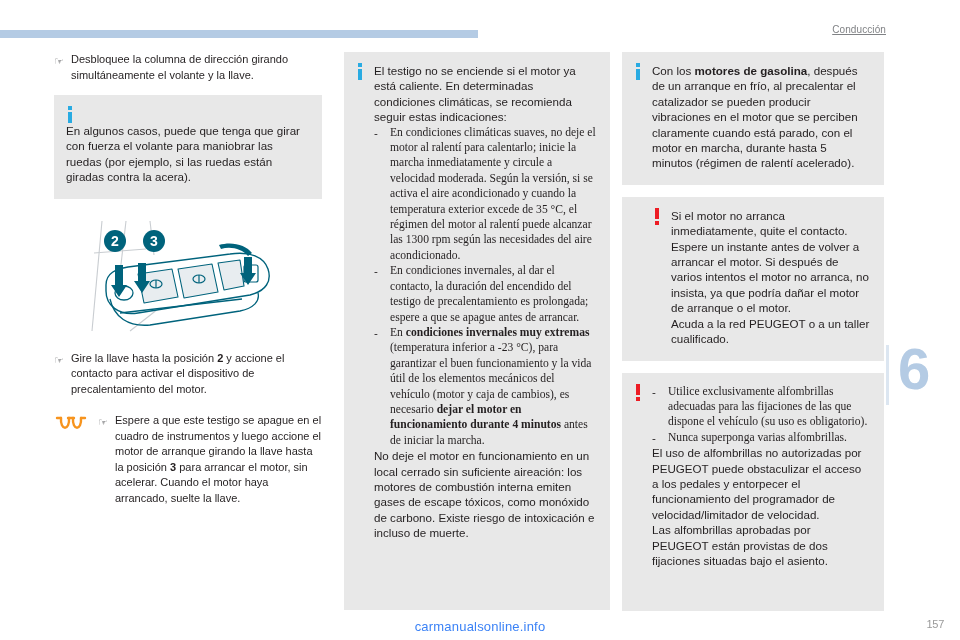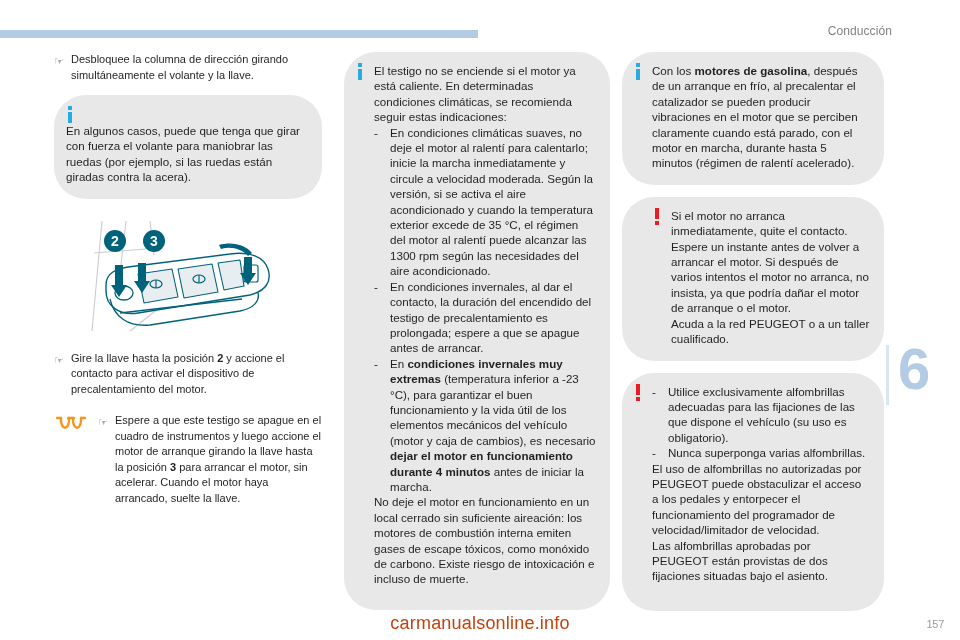--- a/index.html
+++ b/index.html
@@ -24,26 +24,27 @@
   .header-bar {
     position: absolute;
     left: 0;
     top: 30px;
     width: 478px;
     height: 8px;
     background: #b4cbe4;
   }
   .header-title {
     position: absolute;
-    right: 68px;
+    right: 74px;
     top: 24px;
-    font-size: 12px;
+    font-size: 10px;
     color: #808285;
     letter-spacing: 0.1px;
     white-space: nowrap;
+    text-decoration: underline;
   }
 
   
   .chapter-rule {
     position: absolute;
     left: 886px;
     top: 345px;
     width: 3px;
     height: 60px;
     background: #dce6f1;
@@ -90,37 +91,36 @@
   }
 
   
   .box {
     background: #e8e8e8;
     padding: 11px 14px 14px 12px;
     display: flex;
     align-items: flex-start;
     margin-bottom: 12px;
     box-sizing: border-box;
-    border-radius: 32px;
   }
   .box-body {
     flex: 1 1 auto;
     font-size: 11.6px;
     line-height: 15.4px;
   }
   .box p { margin: 0; }
   .box .sub {
     display: flex;
     margin-top: 0;
   }
   .box .sub .dash {
     flex: 0 0 auto;
     width: 16px;
   }
-  .box .sub .sub-text { flex: 1 1 auto; }
+  .box .sub .sub-text { flex: 1 1 auto; font-family: Liberation Serif, serif; }
 
   
   .icon-info {
     flex: 0 0 auto;
     width: 16px;
     position: relative;
     height: 17px;
     margin-right: 2px;
   }
   .icon-info::before {
@@ -193,22 +193,22 @@
     height: 128px;
   }
 
   
   .watermark {
     position: absolute;
     left: 0;
     right: 0;
     bottom: 6px;
     text-align: center;
-    font-size: 18px;
-    color: #c2410c;
+    font-size: 13px;
+    color: #3b82f6;
     letter-spacing: 0.2px;
     font-family: "Liberation Sans", sans-serif;
   }
   .page-number {
     position: absolute;
     right: 16px;
     bottom: 10px;
     font-size: 11px;
     color: #9a9a9a;
     letter-spacing: -0.3px;

